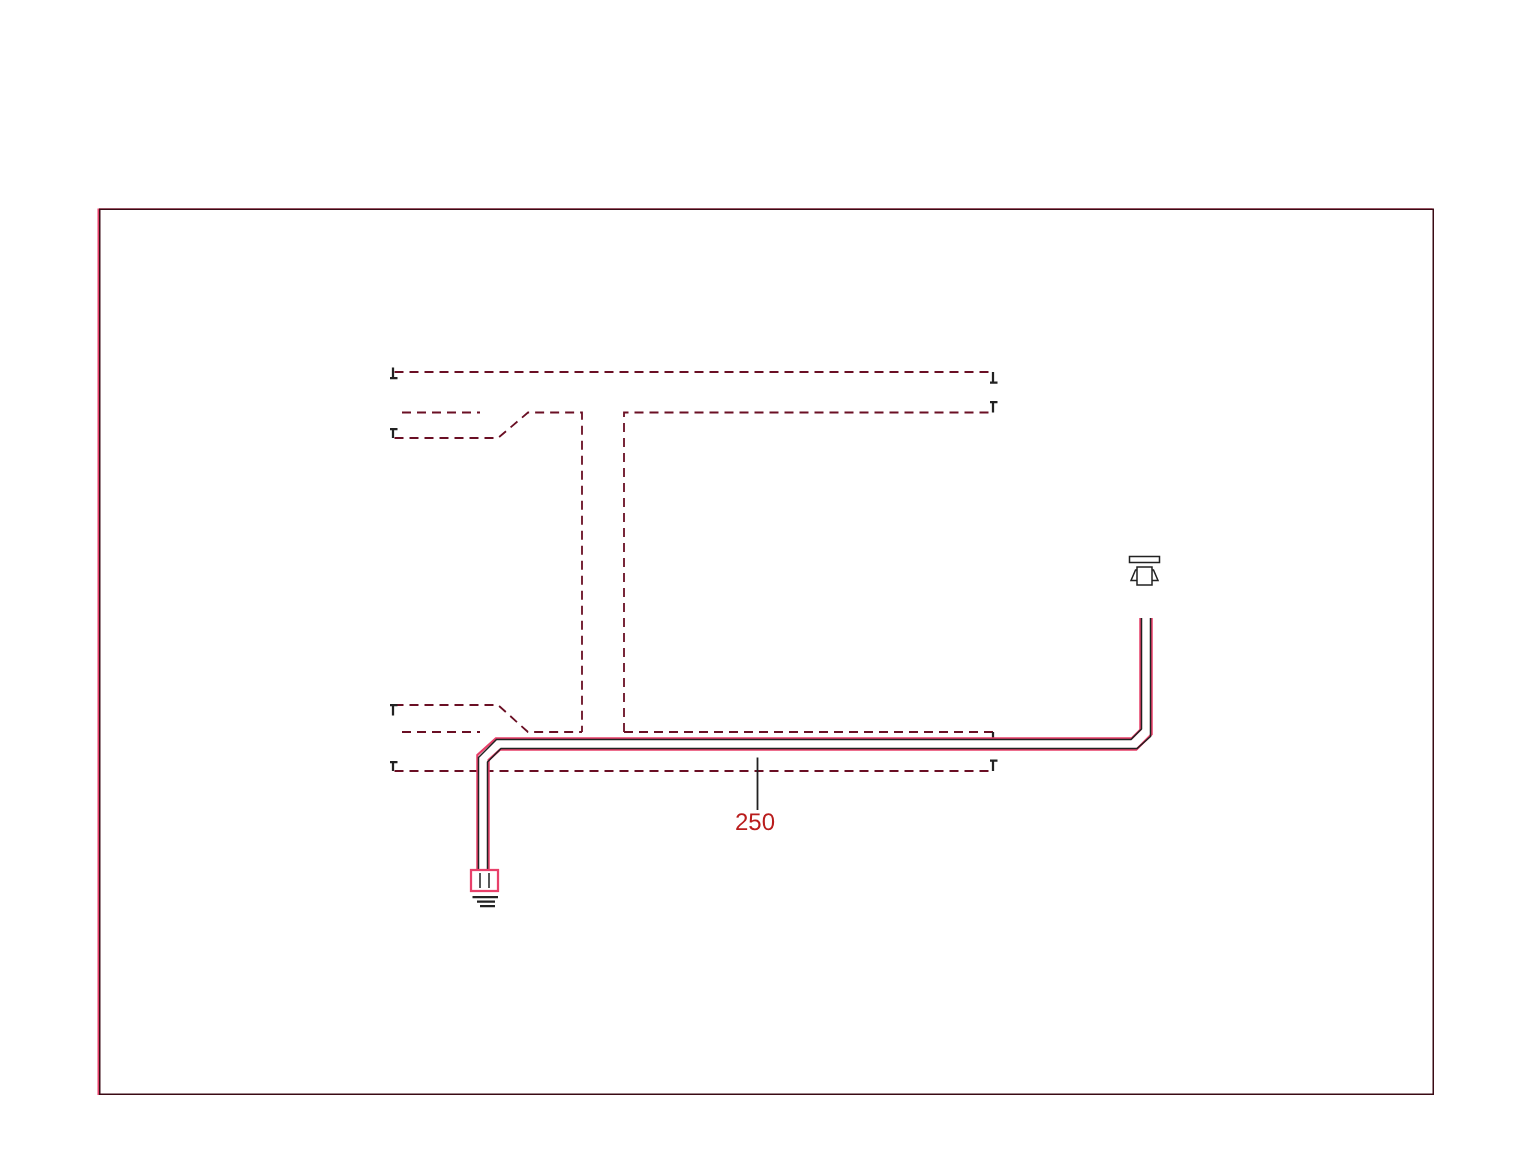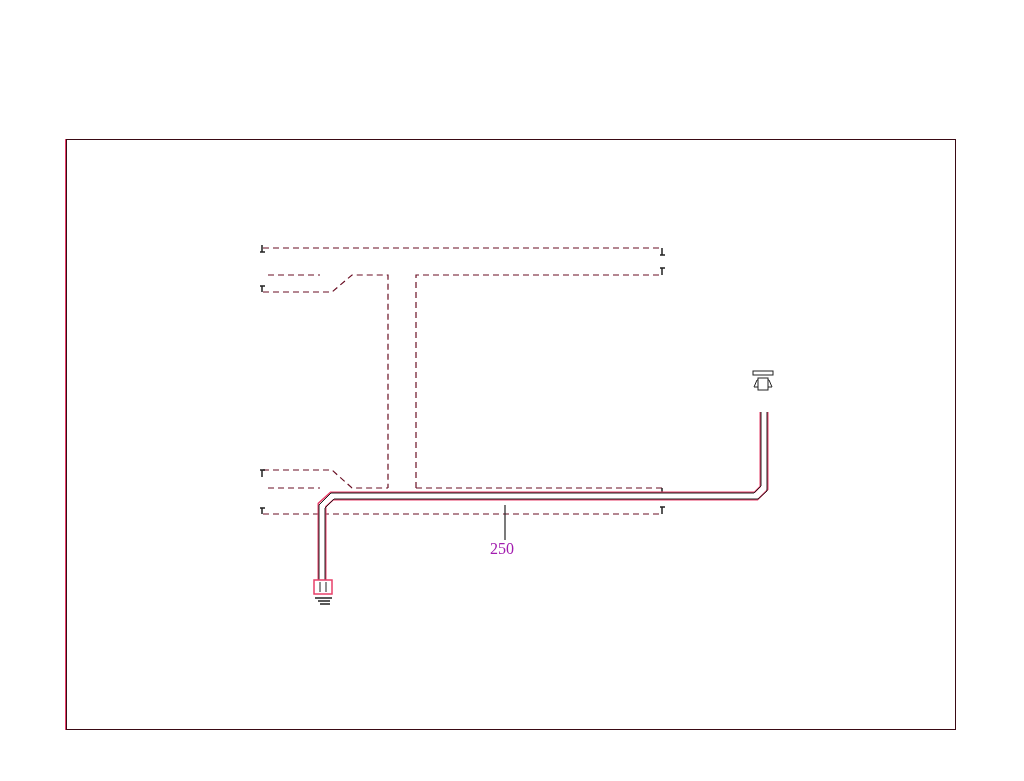--- a/index.html
+++ b/index.html
@@ -1,19 +1,19 @@
 <!DOCTYPE html>
 <html><head>
 <meta charset="utf-8">
 <style>
   html, body { margin:0; padding:0; background:#ffffff; }
   body { width:1024px; height:781px; position:relative; overflow:hidden; font-family:"Liberation Sans", sans-serif; }
   #frame { position:absolute; left:66px; top:139px; width:890px; height:591px; border:1px solid #3a0a14; box-shadow:-1px 0 0 #e8406a; box-sizing:border-box; }
   svg { position:absolute; left:0; top:0; }
-  .callout { position:absolute; font-size:16px; color:#a21caf;font-family:Liberation Serif, serif; }
+  .callout { position:absolute; font-size:16px; color:#b91c1c; }
 </style>
 </head>
 <body>
 
 <div id="frame"></div>
 
 <svg width="1024" height="781" viewBox="0 0 1024 781">
   <g fill="none" stroke="#6a0f24" stroke-width="1.2" stroke-dasharray="6,4">
 
     <path d="M263 248 H662"></path>

